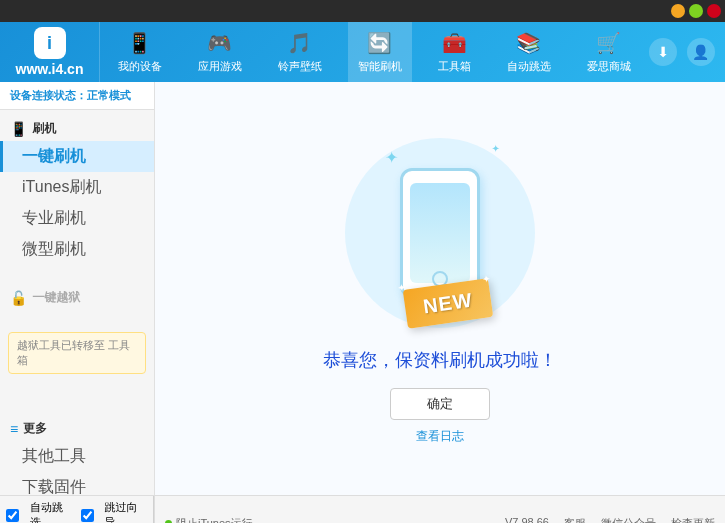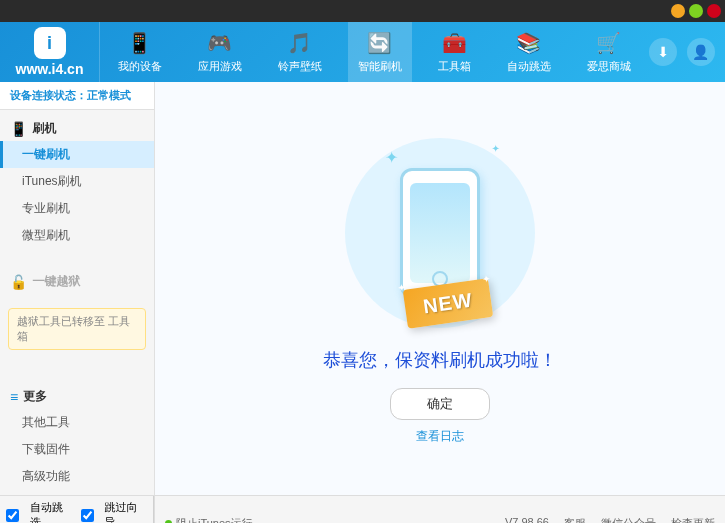--- a/index.html
+++ b/index.html
@@ -120,34 +120,34 @@
       display: flex;
       align-items: center;
       padding: 4px 10px;
       font-size: 12px;
       color: #333;
       font-weight: bold;
     }
     .sidebar-section-title .icon { margin-right: 5px; font-size: 14px; color: #1890d8; }
     .sidebar-item {
       padding: 5px 10px 5px 22px;
-      font-size: 12px;
+      font-size: 16px;
       color: #555;
       cursor: pointer;
     }
     .sidebar-item.active {
       background: #d6eeff;
       color: #1890d8;
       font-weight: bold;
       border-left: 3px solid #1890d8;
       padding-left: 19px;
     }
     .sidebar-divider { height: 1px; background: #e0e0e0; margin: 4px 0; }
     .info-box {
-      margin: 14px 8px;
+      margin: 22px 8px;
       background: #fff8e1;
       border: 1px solid #ffe082;
       border-radius: 4px;
       padding: 5px 8px;
       font-size: 11px;
       color: #888;
     }
 
     
     .content-area {
@@ -231,21 +231,21 @@
       font-size: 18px;
       color: #1d4ed8;
       margin-bottom: 16px;
       font-weight: 500;
     }
     .confirm-btn {
       width: 100px;
       height: 32px;
       background: white;
       border: 1px solid #ccc;
-      border-radius: 12px;
+      border-radius: 4px;
       cursor: pointer;
       font-size: 13px;
       color: #333;
       display: flex; align-items: center; justify-content: center;
       margin-bottom: 8px;
     }
     .link-btn {
       font-size: 12px;
       color: #1890d8;
       cursor: pointer;

